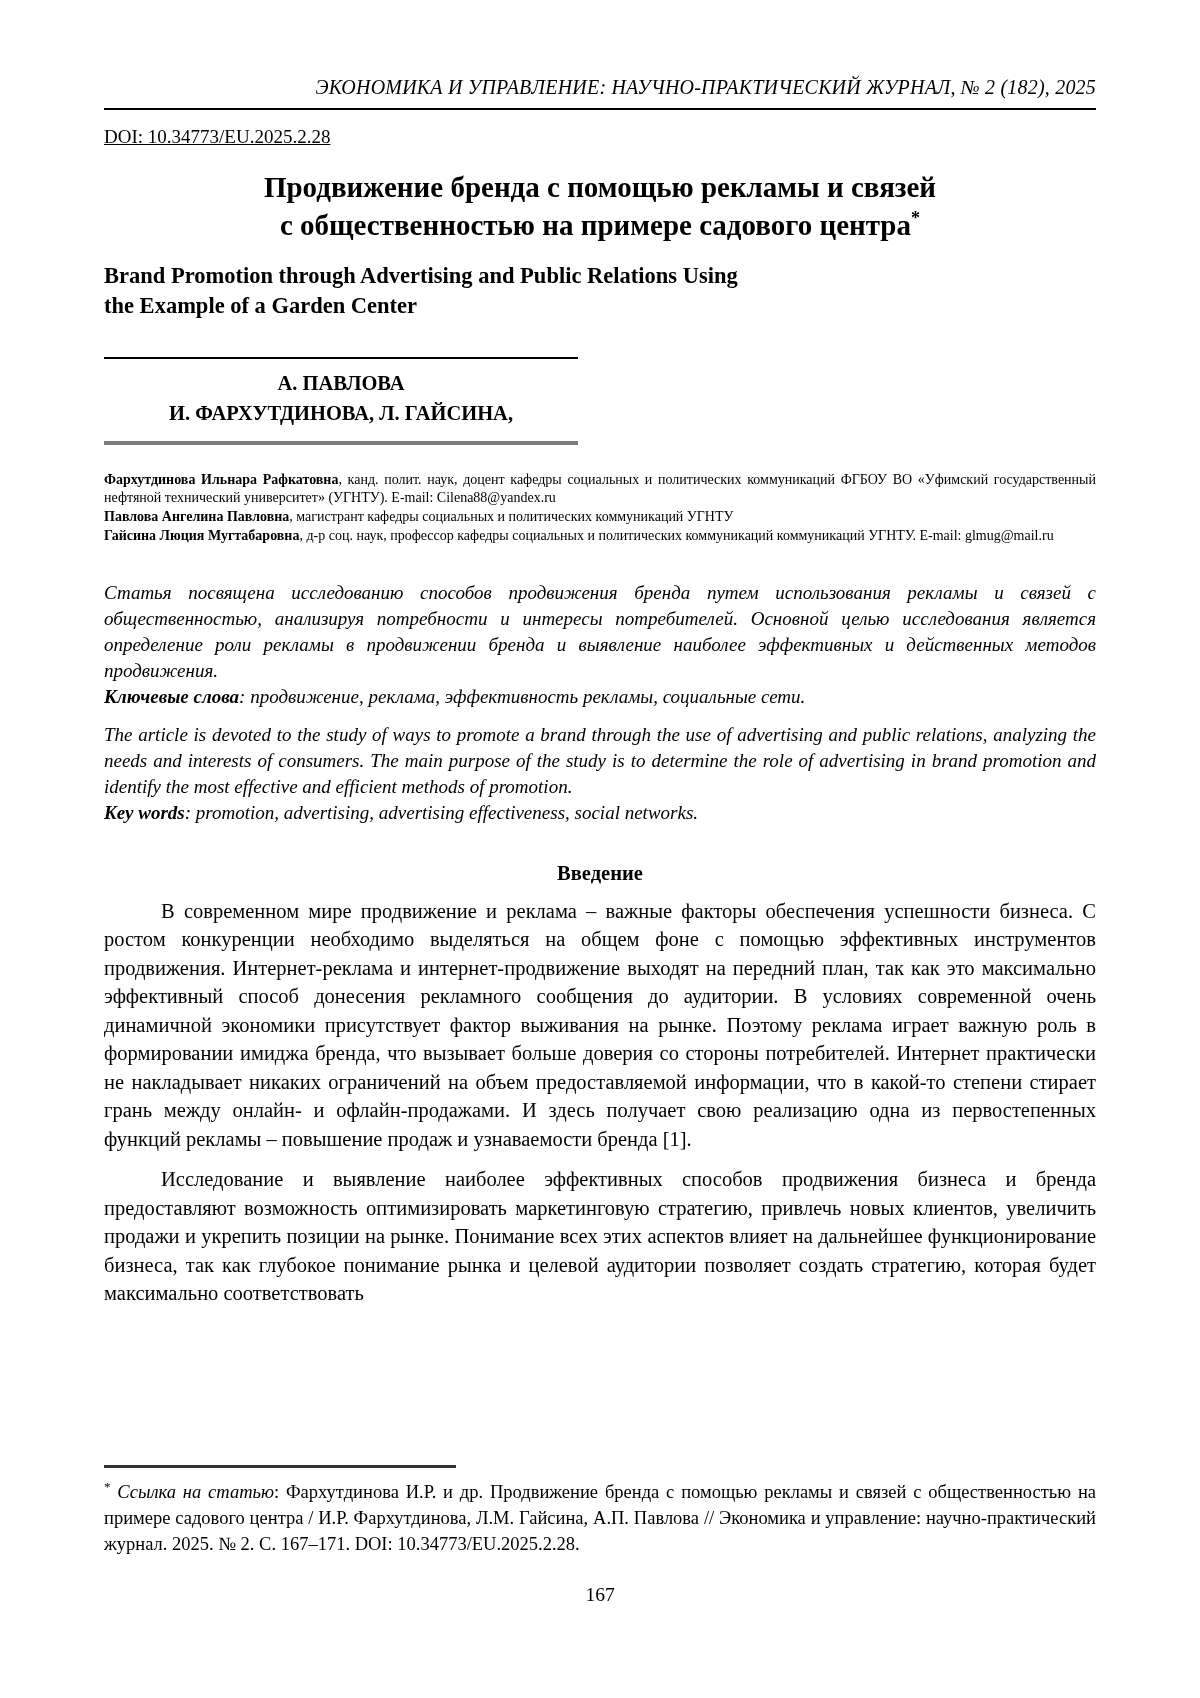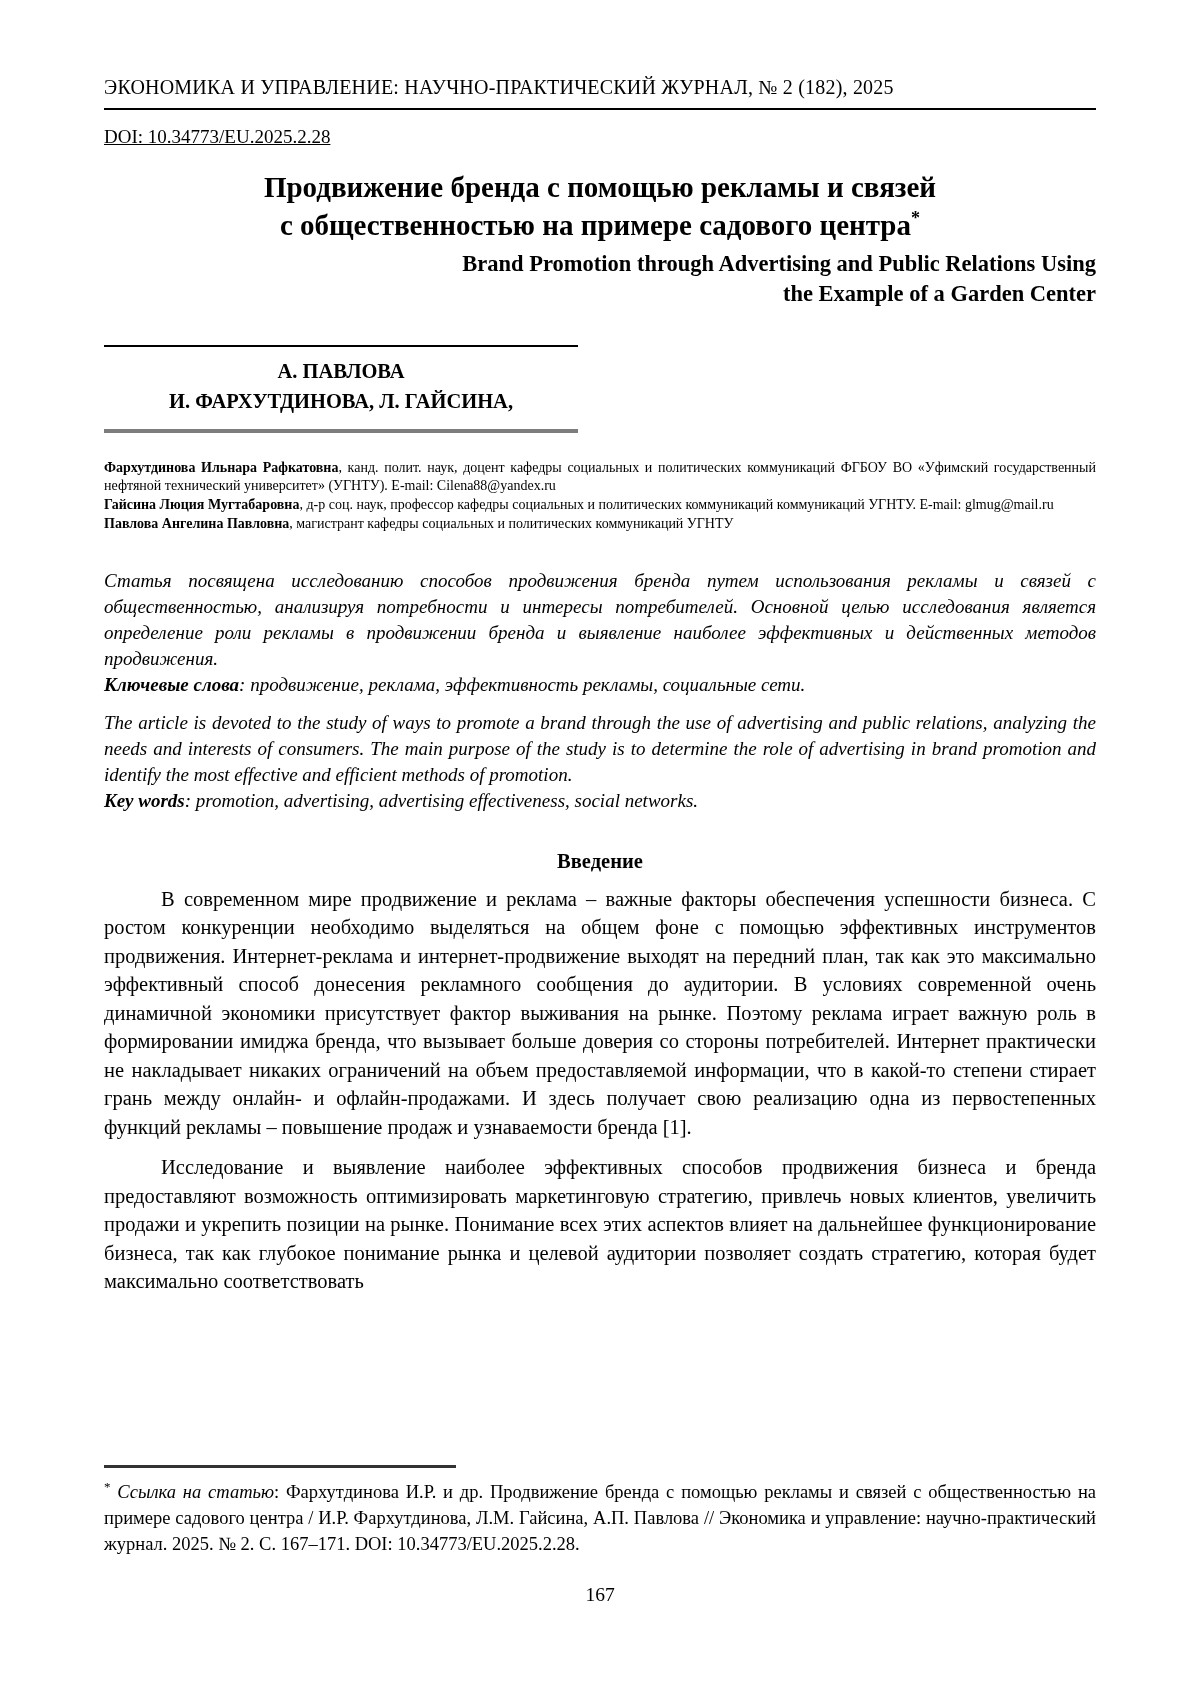--- a/index.html
+++ b/index.html
@@ -10,21 +10,22 @@
     margin: 0 auto;
     background: #ffffff;
     color: #000000;
     font-family: "Liberation Serif", "DejaVu Serif", serif;
     padding: 76px 104px 92px 104px;
     display: flex;
     flex-direction: column;
   }
   .running-head {
     font-size: 20px;
-    text-align: left;
+    font-style: italic;
+    text-align: right;
     letter-spacing: 0.2px;
     white-space: nowrap;
   }
   .head-rule {
     border-bottom: 2px solid #000;
     margin-top: 9px;
   }
   .doi {
     margin-top: 16px;
     font-size: 19px;
@@ -33,24 +34,24 @@
   }
   .title-ru {
     margin-top: 20px;
     font-size: 29px;
     font-weight: bold;
     text-align: center;
     line-height: 1.32;
   }
   .title-ru sup { font-size: 18px; }
   .title-en {
-    margin-top: 4px;
+    margin-top: 16px;
     font-size: 22.5px;
     font-weight: bold;
-    text-align: right;
+    text-align: left;
     line-height: 1.35;
   }
   .authors-box {
     margin-top: 36px;
     width: 474px;
     border-top: 2px solid #000;
     border-bottom: 4px solid #7d7d7d;
     padding: 10px 0 12px 0;
     text-align: center;
     font-weight: bold;
@@ -131,22 +132,22 @@
     <span>the Example of a Garden Center</span>
   </h2>
 
   <div class="authors-box">
     <div>А. ПАВЛОВА</div>
     <div>И. ФАРХУТДИНОВА, Л. ГАЙСИНА,</div>
   </div>
 
   <div class="affiliations">
     <p class="affiliation"><b>Фархутдинова Ильнара Рафкатовна</b><span>, канд. полит. наук, доцент кафедры социальных и политических коммуникаций ФГБОУ ВО «Уфимский государственный нефтяной технический университет» (УГНТУ). E-mail: Cilena88@yandex.ru</span></p>
+    <p class="affiliation"><b>Павлова Ангелина Павловна</b><span>, магистрант кафедры социальных и политических коммуникаций УГНТУ</span></p>
     <p class="affiliation"><b>Гайсина Люция Мугтабаровна</b><span>, д-р соц. наук, профессор кафедры социальных и политических коммуникаций коммуникаций УГНТУ. E-mail: glmug@mail.ru</span></p>
-    <p class="affiliation"><b>Павлова Ангелина Павловна</b><span>, магистрант кафедры социальных и политических коммуникаций УГНТУ</span></p>
   </div>
 
   <div class="abstract-block">
     <p class="abstract">Статья посвящена исследованию способов продвижения бренда путем использования рекламы и связей с общественностью, анализируя потребности и интересы потребителей. Основной целью исследования является определение роли рекламы в продвижении бренда и выявление наиболее эффективных и действенных методов продвижения.</p>
     <p class="keywords"><span class="kw-label">Ключевые слова</span><span>: продвижение, реклама, эффективность рекламы, социальные сети.</span></p>
   </div>
 
   <div class="abstract-en-block">
     <p class="abstract">The article is devoted to the study of ways to promote a brand through the use of advertising and public relations, analyzing the needs and interests of consumers. The main purpose of the study is to determine the role of advertising in brand promotion and identify the most effective and efficient methods of promotion.</p>
     <p class="keywords"><span class="kw-label">Key words</span><span>: promotion, advertising, advertising effectiveness, social networks.</span></p>

